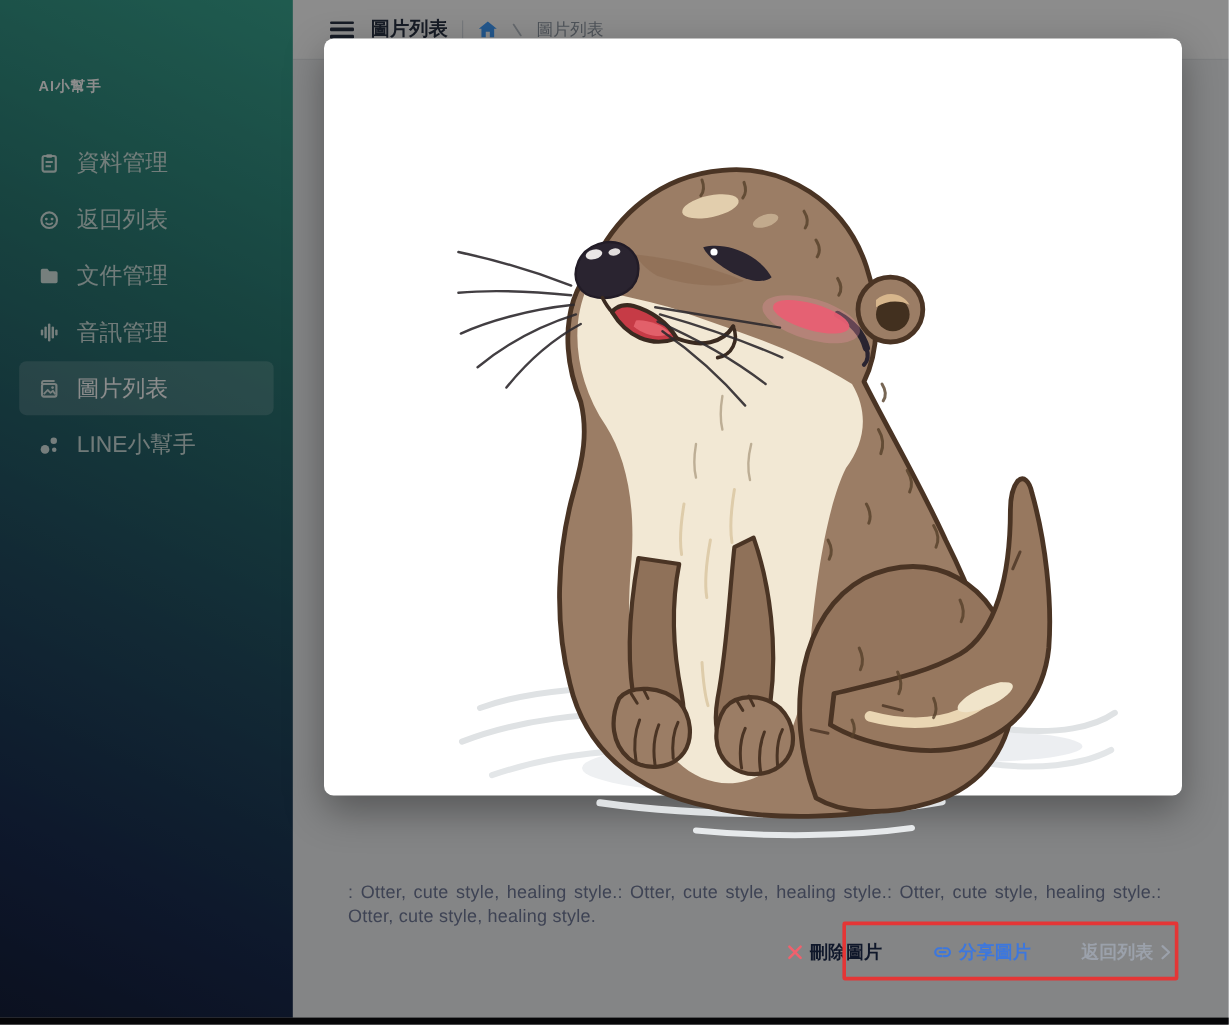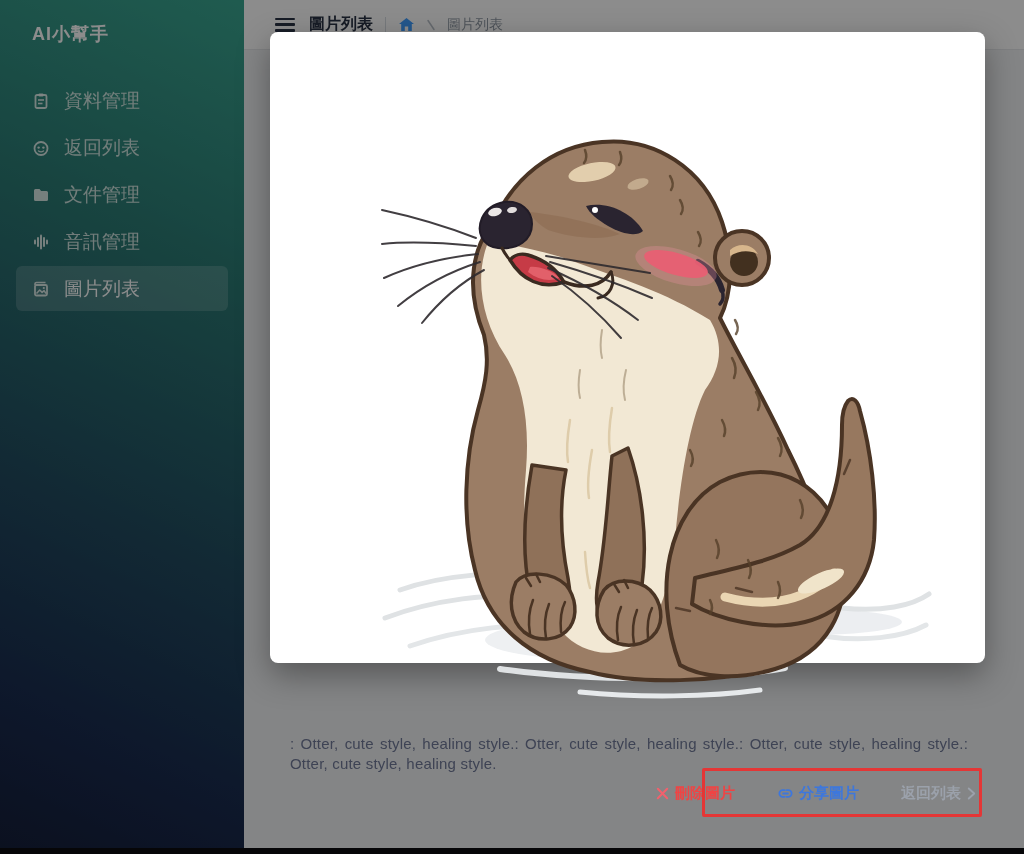--- a/index.html
+++ b/index.html
@@ -3,21 +3,21 @@
 <meta charset="utf-8">
 <style>
   * { margin:0; padding:0; box-sizing:border-box; }
   html,body { width:1024px; height:854px; }
   body { font-family:"Liberation Sans","DejaVu Sans",sans-serif; background:#ffffff; overflow:hidden; }
   .app { position:relative; width:1024px; height:854px; background:#f0f2f5; overflow:hidden; }
 
   
   .sidebar { position:absolute; left:0; top:0; width:244px; height:848px; z-index:10;
     background:linear-gradient(205deg,#3aa791 0%,#2b7a74 30%,#21495f 62%,#192a4e 85%,#151f3a 100%); }
-  .sidebar-title { padding:22px 0 18px 32px; color:#ffffff; font-size:18px; font-weight:bold; letter-spacing:1px; }
+  .sidebar-title { padding:22px 0 18px 32px; color:#ffffff; font-size:12px; font-weight:bold; letter-spacing:1px;margin-top:42px; }
   .menu { margin-top:14px; }
   .menu-item { display:flex; align-items:center; gap:14px; height:45px; margin:2px 16px; padding:0 16px;
     border-radius:6px; color:rgba(235,244,241,.85); font-size:19px; cursor:pointer; }
   .menu-item.active { background:rgba(255,255,255,.16); color:#ffffff; }
   .menu-item .ico { width:18px; height:18px; display:inline-flex; color:rgba(235,244,241,.9); flex:0 0 18px; }
   .menu-item svg { width:18px; height:18px; }
 
   
   .main { position:absolute; left:244px; top:0; right:0; bottom:0; background:#f0f2f5; }
   .header { height:50px; background:#ffffff; border-bottom:1px solid #e6e8eb; display:flex; align-items:center; padding:0 16px; }
@@ -35,21 +35,21 @@
 
   
   .modal { position:absolute; left:270px; top:32px; width:715px; height:631px; background:#ffffff;
     border-radius:8px; box-shadow:0 12px 32px rgba(0,0,0,.35); z-index:100; }
   .otter-wrap { position:absolute; left:110px; top:88px; width:560px; height:580px; }
   .modal-desc { position:absolute; left:20px; right:17px; top:702px; font-size:15px; line-height:20px;
     color:#3e4354; text-align:justify; letter-spacing:.2px; }
   .actions { position:absolute; right:8px; top:752px; display:flex; align-items:center; gap:42px; z-index:105; }
   .act-btn { display:flex; align-items:center; gap:5px; font-size:15px; font-weight:600; cursor:pointer; background:none; border:none; font-family:inherit; }
   .act-btn svg { display:block; }
-  .btn-delete { color:#ef4444; }
+  .btn-delete { color:#0f172a; }
   .btn-share { color:#3d77dd; }
   .btn-back { color:#9ba1ab; }
   .annotation-box { position:absolute; left:432px; top:736px; width:280px; height:49px;
     border:3px solid #e43636; border-radius:2px; z-index:110; pointer-events:none; }
 </style>
 </head>
 <body>
 
 <div class="app">
 
@@ -110,20 +110,30 @@
           <svg viewBox="0 0 18 18">
               <path d="M3,5 v-1 a1.5,1.5 0 0 1 1.5,-1.5 h9" fill="none" stroke="currentColor" stroke-width="1.6"></path>
               <rect x="3" y="5" width="12" height="10.5" rx="1.5" fill="none" stroke="currentColor" stroke-width="1.8"></rect>
               <path d="M4.5,13.5 l3.2,-3.5 l2.4,2.4 l2,-1.8 l1.9,2.9" fill="none" stroke="currentColor" stroke-width="1.5" stroke-linejoin="round"></path>
               <circle cx="11.8" cy="8" r="1.1" fill="currentColor"></circle>
             </svg>
         </span>
         <span>圖片列表</span>
       </div>
 
+      <div class="menu-item">
+        <span class="ico">
+          <svg viewBox="0 0 18 18">
+              <circle cx="5.5" cy="12.5" r="3.6" fill="currentColor"></circle>
+              <circle cx="12.8" cy="5.2" r="2.7" fill="currentColor"></circle>
+              <circle cx="13.2" cy="12.8" r="1.9" fill="currentColor"></circle>
+            </svg>
+        </span>
+        <span>LINE小幫手</span>
+      </div>
 
     </nav>
   </aside>
 
   <div class="main">
     <div class="header">
       <div class="hamburger">
           <span></span>
           <span></span>
           <span></span>

